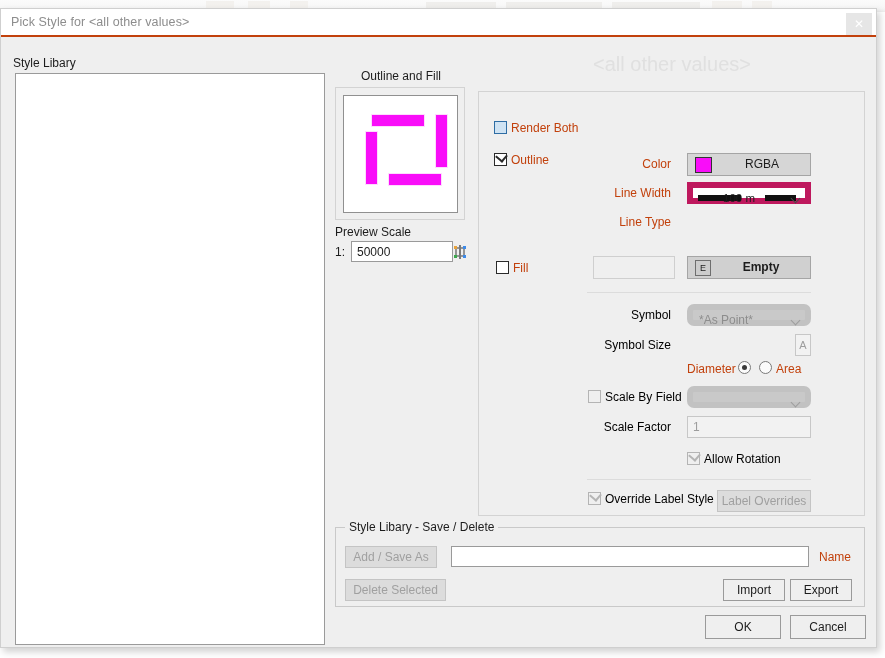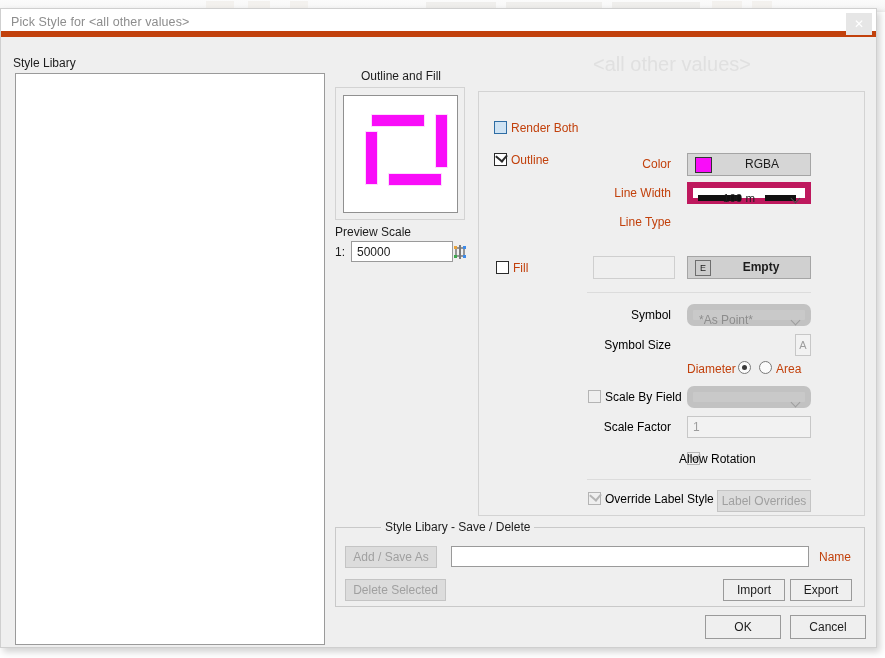--- a/index.html
+++ b/index.html
@@ -23,21 +23,21 @@
     position: absolute; left: 0; top: 8px;
     width: 877px; height: 640px;
     background: #efefef;
     border: 1px solid #cfcfcf;
     box-shadow: 3px 4px 7px rgba(0,0,0,.18);
   }
 
   
   #titlebar {
     position: absolute; left: 0; top: 0; width: 100%; height: 28px;
-    background: #ffffff; border-bottom: 6px solid #c2410c;
+    background: #ffffff; border-bottom: 2px solid #c2410c;
   }
   #title-text {
     position: absolute; left: 10px; top: 6px;
     font-size: 12.5px; color: #8d8d8d; letter-spacing: .1px;
   }
   #close-btn {
     position: absolute; right: 4px; top: 4px; width: 26px; height: 22px;
     background: #e6e6e6; color: #ffffff;
     font-size: 12px; text-align: center; line-height: 22px; cursor: pointer;
   }
@@ -169,21 +169,21 @@
 
   #sz-a-btn { position: absolute; left: 794px; top: 325px; width: 16px; height: 22px; background: #f2f2f2; border: 1px solid #c7c7c7; font-size: 11px; color: #9d9d9d; text-align: center; line-height: 20px; }
 
   
   #save-group {
     position: absolute; left: 334px; top: 518px; width: 530px; height: 80px;
     border: 1px solid #c9c9c9;
   }
   #save-group-title {
     position: absolute; left: 344px; top: 511px; background: #efefef;
-    padding: 0 4px; font-size: 12px; color: #1c1c1c; margin-left: 36px;
+    padding: 0 4px; font-size: 12px; color: #1c1c1c;
   }
   #name-input {
     position: absolute; left: 450px; top: 537px; width: 358px; height: 21px;
     background: #ffffff; border: 1px solid #9a9a9a; font-size: 12px; padding: 0 5px;
     font-family: "Liberation Sans", sans-serif; color: #1c1c1c;
   }
 </style>
 </head>
 <body>
 
@@ -292,21 +292,21 @@
     <div class="ctext"></div>
     <div class="chev"></div>
   </div>
 
   <div class="lbl r dis" style="left:586px; top:411px; width:84px;">Scale Factor</div>
   <div class="field dis" style="left:686px; top:407px; width:124px;">1</div>
 
   <div class="cb dis" style="left:686px; top:443px;">
     <div class="tick"></div>
   </div>
-  <div class="lbl dis" style="left:678px; top:443px;">Allow Rotation</div>
+  <div class="lbl dis" style="left:703px; top:443px;">Allow Rotation</div>
 
   <div class="sep" style="left:586px; top:470px; width:224px;"></div>
 
   <div class="cb dis" style="left:587px; top:483px;">
     <div class="tick"></div>
   </div>
   <div class="lbl dis" style="left:604px; top:483px;">Override Label Style</div>
   <div class="btn dis" style="left:716px; top:481px; width:94px;">Label Overrides</div>
 
   <div id="save-group"></div>

